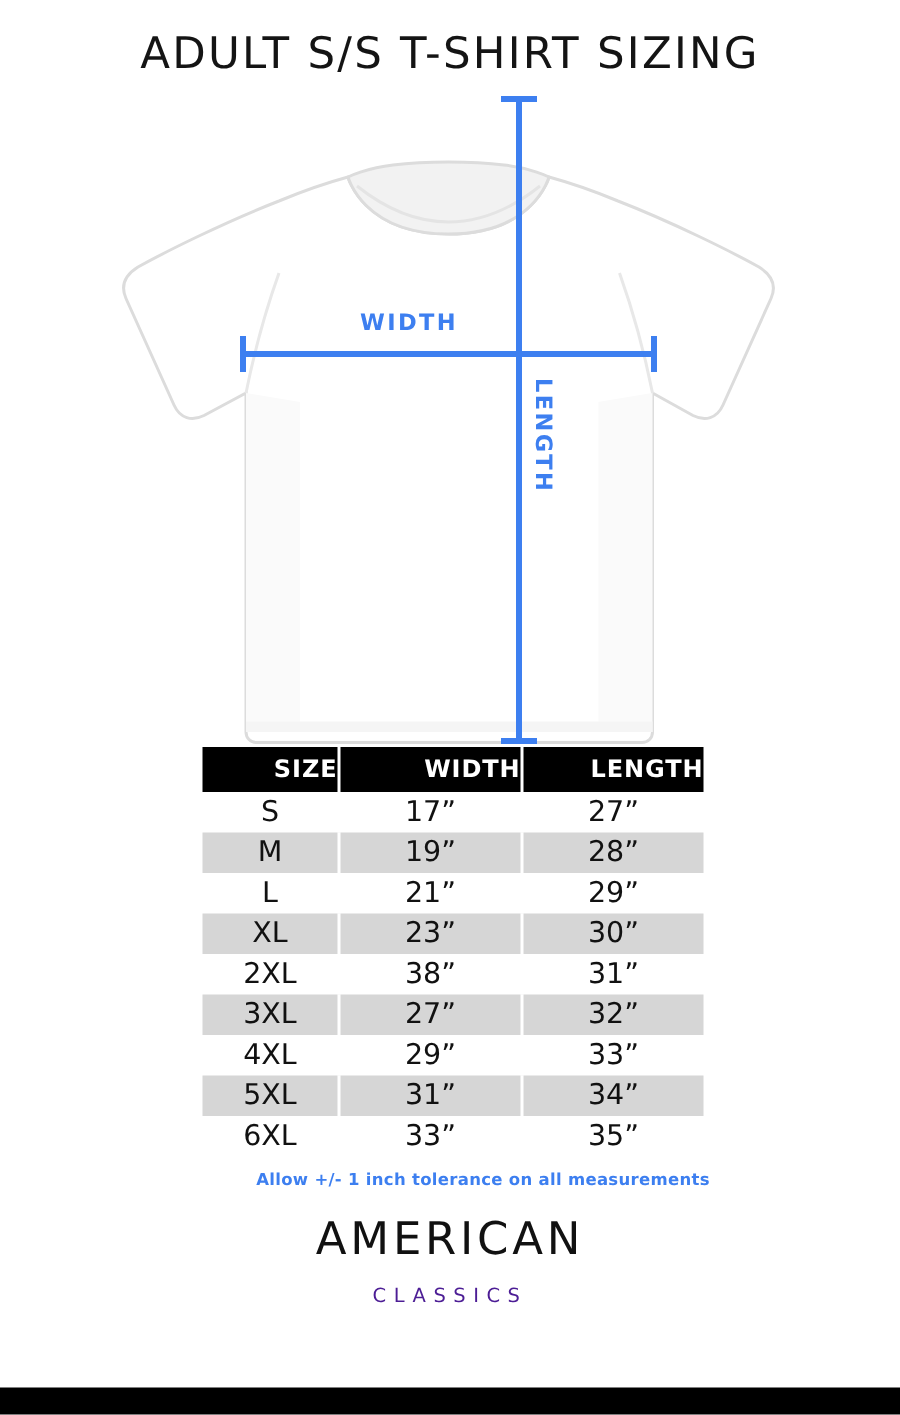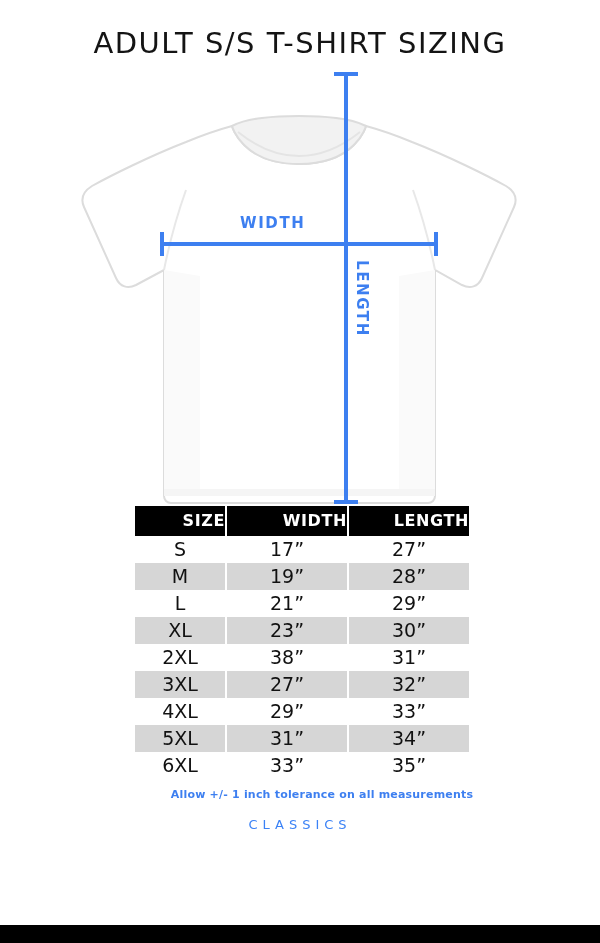--- a/index.html
+++ b/index.html
@@ -22,21 +22,21 @@
     background: #ffffff;
   }
 
   
   .title {
     text-align: center;
     font-size: 29px;
     letter-spacing: 1.5px;
     font-weight: 400;
     color: #141414;
-    padding-top: 26px;
+    padding-top: 18px;
     font-family: "DejaVu Sans", sans-serif;
   }
 
   
   .shirt-area {
     position: relative;
     width: 600px;
     height: 440px;
     margin-top: 4px;
   }
@@ -168,22 +168,22 @@
   }
   .brand-main {
     font-size: 30px;
     letter-spacing: 2.5px;
     color: #111111;
     font-family: "DejaVu Sans", sans-serif;
   }
   .brand-sub {
     font-size: 13px;
     letter-spacing: 5px;
-    color: #3b82f6;
-    margin-top: 4px;
+    color: #4c1d95;
+    margin-top: 13px;
     font-family: "DejaVu Sans", sans-serif;
   }
   .footer-bar {
     position: absolute;
     left: 0;
     bottom: 0;
     width: 600px;
     height: 18px;
     background: #000000;
   }
@@ -288,17 +288,18 @@
           <td>33”</td>
           <td>35”</td>
         </tr>
       </tbody>
     </table>
   </div>
 
   <div class="tolerance">Allow +/- 1 inch tolerance on all measurements</div>
 
   <div class="brand">
+    <div class="brand-main">AMERICAN</div>
     <div class="brand-sub">CLASSICS</div>
   </div>
 
   <div class="footer-bar"></div>
 </div>
 
 </body></html>

